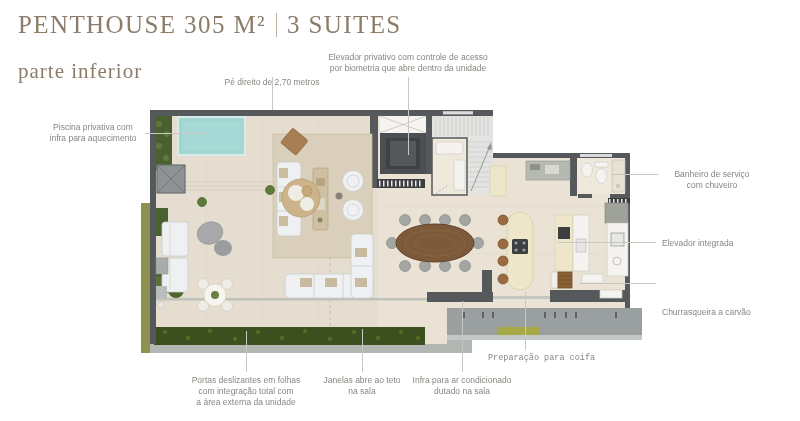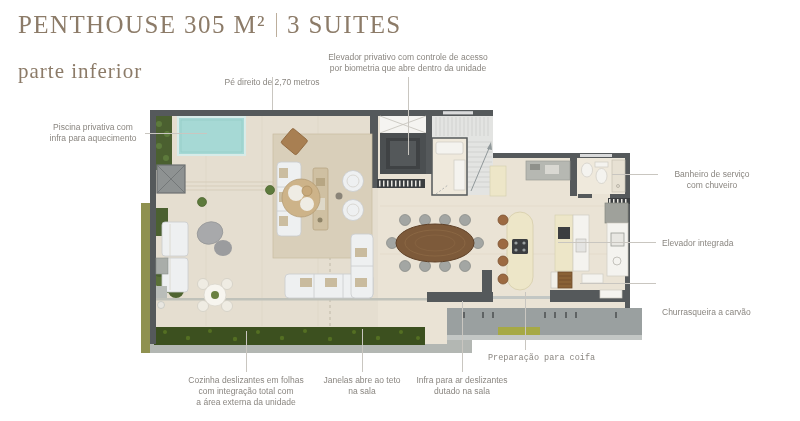--- a/index.html
+++ b/index.html
@@ -341,22 +341,22 @@
 
   <div class="callout cc" style="left:272px;top:77px;">Pé direito de 2,70 metros</div>
   <div class="callout cc" style="left:93px;top:122px;">Piscina privativa com
 infra para aquecimento</div>
   <div class="callout cc" style="left:408px;top:52px;">Elevador privativo com controle de acesso
 por biometria que abre dentro da unidade</div>
   <div class="callout cc" style="left:712px;top:169px;">Banheiro de serviço
 com chuveiro</div>
   <div class="callout left-al" style="left:662px;top:238px;">Elevador integrada</div>
   <div class="callout left-al" style="left:662px;top:290px;margin-top:17px;">Churrasqueira a carvão</div>
-  <div class="callout cc" style="left:246px;top:375px;">Cozinha deslizantes em folhas
+  <div class="callout cc" style="left:246px;top:375px;">Portas deslizantes em folhas
 com integração total com
 a área externa da unidade</div>
   <div class="callout cc" style="left:362px;top:375px;">Janelas abre ao teto
 na sala</div>
-  <div class="callout cc" style="left:462px;top:375px;">Infra para ar deslizantes
+  <div class="callout cc" style="left:462px;top:375px;">Infra para ar condicionado
 dutado na sala</div>
   <div class="callout left-al" style="left:488px;top:353px;font-family:Liberation Mono, monospace;">Preparação para coifa</div>
 
 </div>
 
 </body></html>

